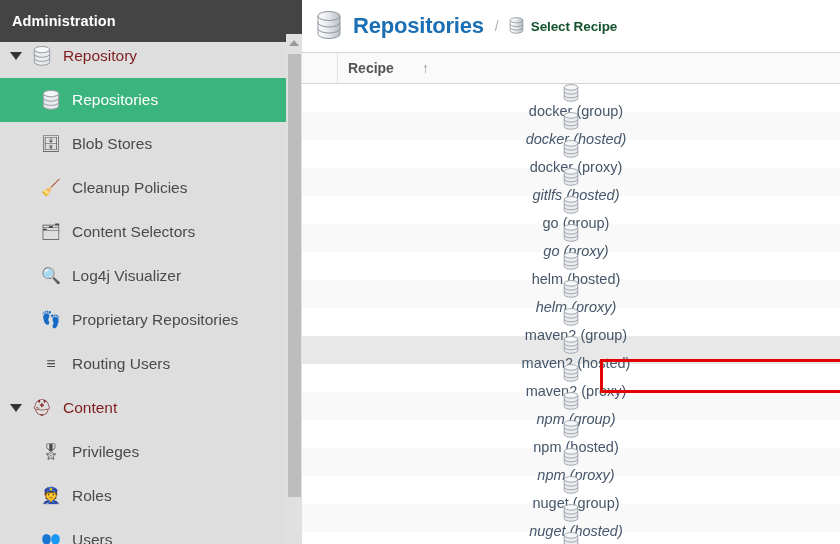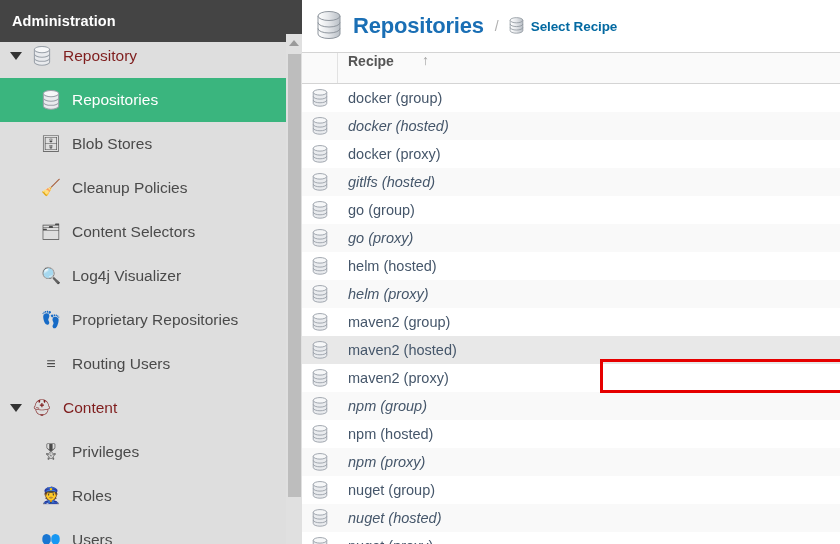--- a/index.html
+++ b/index.html
@@ -128,21 +128,21 @@
     font-weight: bold;
     letter-spacing: -0.2px;
   }
   .crumb-sep {
     color: #b0b0b0;
     font-size: 14px;
     margin: 0 10px 0 11px;
   }
   .crumb-db2 { margin-right: 7px; display: flex; align-items: center; }
   .crumb-leaf {
-    color: #0369a1;
+    color: #14532d;
     font-size: 13.5px;
     font-weight: bold;
     letter-spacing: -0.1px;
   }
 
   
   #grid { width: 538px; }
   #grid-head {
     display: flex;
     height: 32px;
@@ -151,39 +151,41 @@
     border-bottom: 1px solid #d4d4d4;
   }
   .head-ico-cell {
     width: 36px;
     border-right: 1px solid #e2e2e2;
     flex: 0 0 auto;
   }
   .head-recipe-cell {
     flex: 1 1 auto;
     display: flex;
+    align-items: center;
     padding-left: 10px;
     color: #555;
     font-size: 14px;
     font-weight: bold;
     gap: 20px;
   }
   .sort-arrow {
     margin-left: 8px;
     color: #a0a0a0;
     font-size: 14px;
     line-height: 1;
   }
 
   .row {
     display: flex;
     align-items: center;
     height: 28px;
     background: #ffffff;
     cursor: pointer;
+    flex-direction: column;
   }
   .row.alt { background: #f9f9f9; font-style: italic; }
   .row.hover { background: #e8e8e8; }
   .row-ico {
     width: 36px;
     flex: 0 0 auto;
     display: flex;
     align-items: center;
     justify-content: center;
   }

